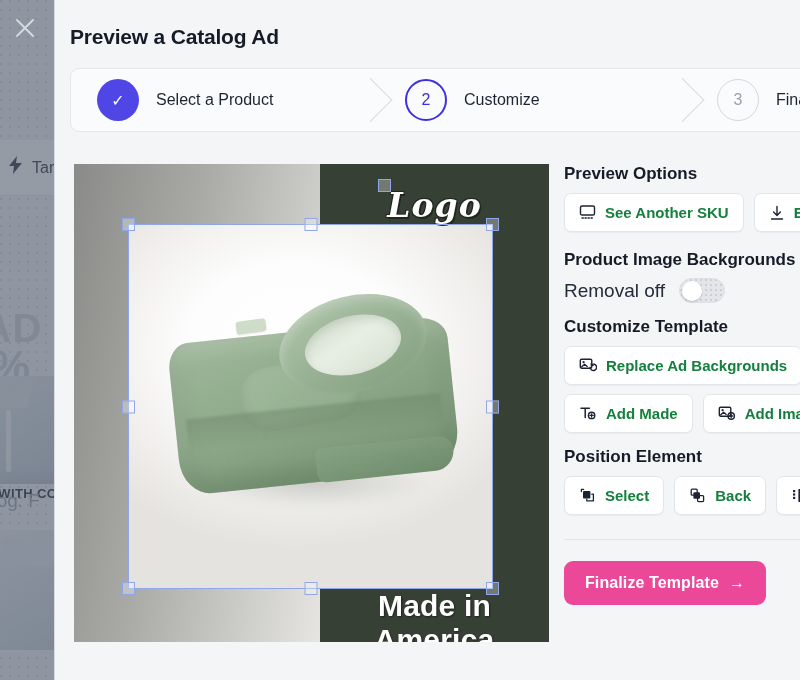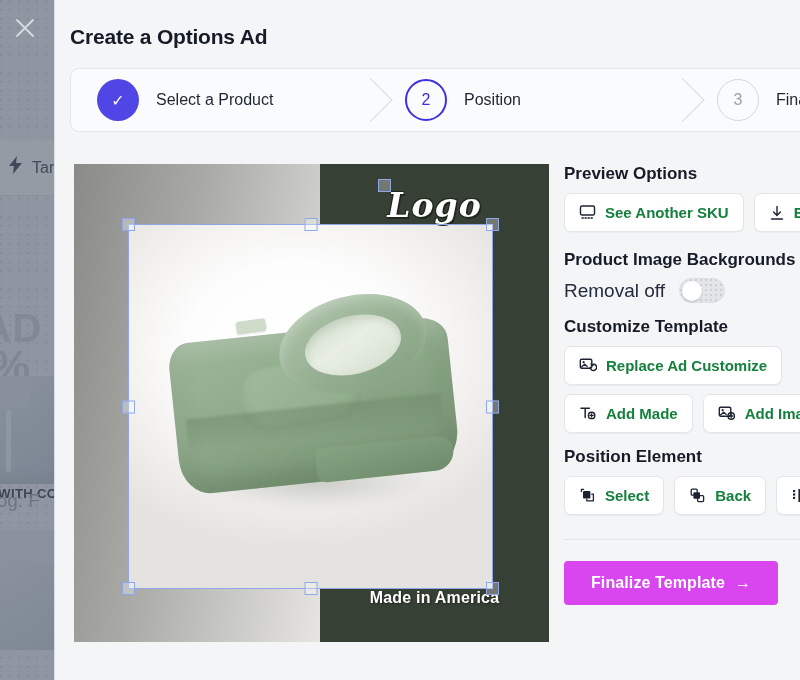--- a/index.html
+++ b/index.html
@@ -226,21 +226,21 @@
     font-style: italic;
     font-weight: 700;
     font-size: 33px;
     color: #ffffff;
     letter-spacing: 1px;
     text-shadow: 1.5px 1.5px 0 #20281e, -1px -1px 0 #20281e, 1px -1px 0 #20281e, -1px 1px 0 #20281e;
   }
   #ad-tagline {
     position: absolute; left: 246px; top: 425px; width: 229px;
     text-align: center;
-    font-size: 16px; font-weight: 700; color: #ffffff;
+    font-size: 30px; font-weight: 700; color: #ffffff;
     letter-spacing: .2px;
     text-shadow: 1px 1px 2px rgba(0,0,0,.45);
   }
 
   
   #selection {
     position: absolute; left: 54px; top: 60px; width: 365px; height: 365px;
     border: 1px solid #8fa6e8;
     pointer-events: none;
   }
@@ -300,23 +300,23 @@
 
   .gap-lg { height: 18px; }
   .gap-md { height: 14px; }
 
   #panel-divider {
     margin-top: 24px; height: 1px; background: #e1e4e9; width: 290px;
   }
   #finalize-btn {
     margin-top: 21px;
     display: inline-flex; align-items: center; gap: 10px;
-    background: #d946ef; color: #fff;
-    border: none; border-radius: 4px;
-    padding: 13px 27px;
+    background: #ec4899; color: #fff;
+    border: none; border-radius: 9px;
+    padding: 13px 21px;
     font-size: 16px; font-weight: 700;
     font-family: "Liberation Sans", sans-serif;
     cursor: pointer;
     letter-spacing: .1px;
   }
 </style>
 </head>
 <body>
 
 <div id="app-backdrop">
@@ -349,33 +349,33 @@
     <span>
       <svg width="22" height="22" viewBox="0 0 22 22">
         <path d="M3 3 19 19 M19 3 3 19" stroke="#d7dbe2" stroke-width="1.8" stroke-linecap="round"></path>
       </svg>
     </span>
   </div>
 </div>
 
 <div id="modal">
 
-  <div id="modal-title">Create a Options Ad</div>
+  <div id="modal-title">Preview a Catalog Ad</div>
 
   <div id="stepper">
 
     <div class="step step-1">
       <div class="step-circle done">✓</div>
       <div class="step-label">Select a Product</div>
     </div>
     <div class="step-sep"></div>
 
     <div class="step step-2">
       <div class="step-circle active">2</div>
-      <div class="step-label">Position</div>
+      <div class="step-label">Customize</div>
     </div>
     <div class="step-sep"></div>
 
     <div class="step step-3">
       <div class="step-circle todo">3</div>
       <div class="step-label">Finalize</div>
     </div>
   </div>
 
   <div id="ad-canvas">
@@ -447,21 +447,21 @@
       <button class="wbtn">
         <span>
           <svg width="18" height="17" viewBox="0 0 18 17">
             <rect x="1.3" y="2.2" width="11.5" height="9" rx="1.4" fill="none" stroke="#1c2333" stroke-width="1.4"></rect>
             <circle cx="4.6" cy="5.2" r="1.1" fill="#1c2333"></circle>
             <path d="M2.2 10.2 5.6 7.2l3 2.6" fill="none" stroke="#1c2333" stroke-width="1.3" stroke-linejoin="round"></path>
             <path d="M11.2 10.3a3.2 3.2 0 1 0 1.4-2.6" fill="none" stroke="#1c2333" stroke-width="1.4" stroke-linecap="round"></path>
             <path d="M12.3 6.4v1.9h1.9" fill="none" stroke="#1c2333" stroke-width="1.3" stroke-linecap="round" stroke-linejoin="round"></path>
           </svg>
         </span>
-        <span>Replace Ad Customize</span>
+        <span>Replace Ad Backgrounds</span>
       </button>
     </div>
     <div class="btn-row">
       <button class="wbtn">
         <span>
           <svg width="18" height="17" viewBox="0 0 18 17">
             <path d="M2 3.2h8.4M6.2 3.2v9.2" stroke="#1c2333" stroke-width="1.5" stroke-linecap="round"></path>
             <circle cx="12.6" cy="10.4" r="3.2" fill="none" stroke="#1c2333" stroke-width="1.4"></circle>
             <path d="M12.6 8.8v3.2M11 10.4h3.2" stroke="#1c2333" stroke-width="1.3" stroke-linecap="round"></path>
           </svg>

